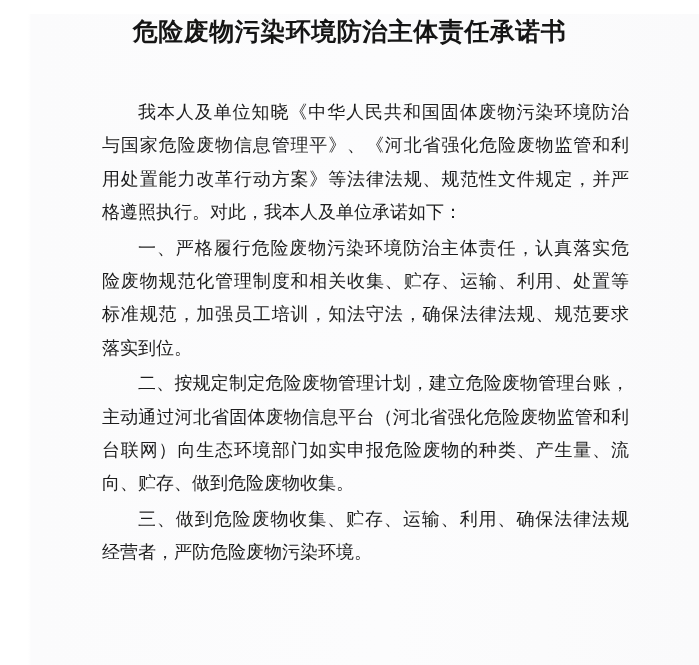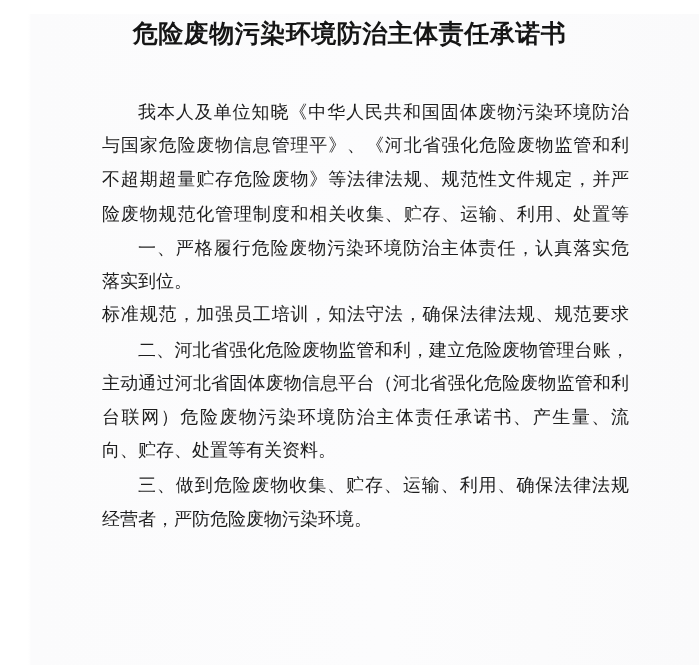--- a/index.html
+++ b/index.html
@@ -26,20 +26,21 @@
     color: #1d1d1d;
   }
   .title {
     margin: 14px 0 0 0;
     text-align: center;
     font-size: 25px;
     line-height: 40px;
     font-weight: bold;
     color: #151515;
     letter-spacing: 0.5px;
+    font-family: Liberation Mono, monospace;
   }
   .body-block {
     margin: 42px 0 0 102px;
     width: 527px;
     font-size: 18px;
   }
   .paragraph {
     margin: 0 0 2px 0;
   }
   .line {
@@ -57,32 +58,33 @@
 </style>
 </head>
 <body>
 
 <div class="page">
   <h1 class="title">危险废物污染环境防治主体责任承诺书</h1>
   <div class="body-block">
       <div class="paragraph">
         <div class="line indent justify">我本人及单位知晓《中华人民共和国固体废物污染环境防治</div>
         <div class="line justify">与国家危险废物信息管理平》、《河北省强化危险废物监管和利</div>
-        <div class="line justify">不超期超量贮存危险废物》等法律法规、规范性文件规定，并严</div>
+        <div class="line justify">用处置能力改革行动方案》等法律法规、规范性文件规定，并严</div>
+        <div class="line">格遵照执行。对此，我本人及单位承诺如下：</div>
       </div>
       <div class="paragraph">
+        <div class="line indent justify">一、严格履行危险废物污染环境防治主体责任，认真落实危</div>
         <div class="line justify">险废物规范化管理制度和相关收集、贮存、运输、利用、处置等</div>
-        <div class="line indent justify">一、严格履行危险废物污染环境防治主体责任，认真落实危</div>
+        <div class="line justify">标准规范，加强员工培训，知法守法，确保法律法规、规范要求</div>
         <div class="line">落实到位。</div>
-        <div class="line justify">标准规范，加强员工培训，知法守法，确保法律法规、规范要求</div>
       </div>
       <div class="paragraph">
-        <div class="line indent justify">二、河北省强化危险废物监管和利，建立危险废物管理台账，</div>
+        <div class="line indent justify">二、按规定制定危险废物管理计划，建立危险废物管理台账，</div>
         <div class="line justify">主动通过河北省固体废物信息平台（河北省强化危险废物监管和利</div>
-        <div class="line justify">台联网）危险废物污染环境防治主体责任承诺书、产生量、流</div>
-        <div class="line">向、贮存、处置等有关资料。</div>
+        <div class="line justify">台联网）向生态环境部门如实申报危险废物的种类、产生量、流</div>
+        <div class="line">向、贮存、做到危险废物收集。</div>
       </div>
       <div class="paragraph">
         <div class="line indent justify">三、做到危险废物收集、贮存、运输、利用、确保法律法规</div>
         <div class="line">经营者，严防危险废物污染环境。</div>
       </div>
     </div>
 </div>
 
 </body></html>

